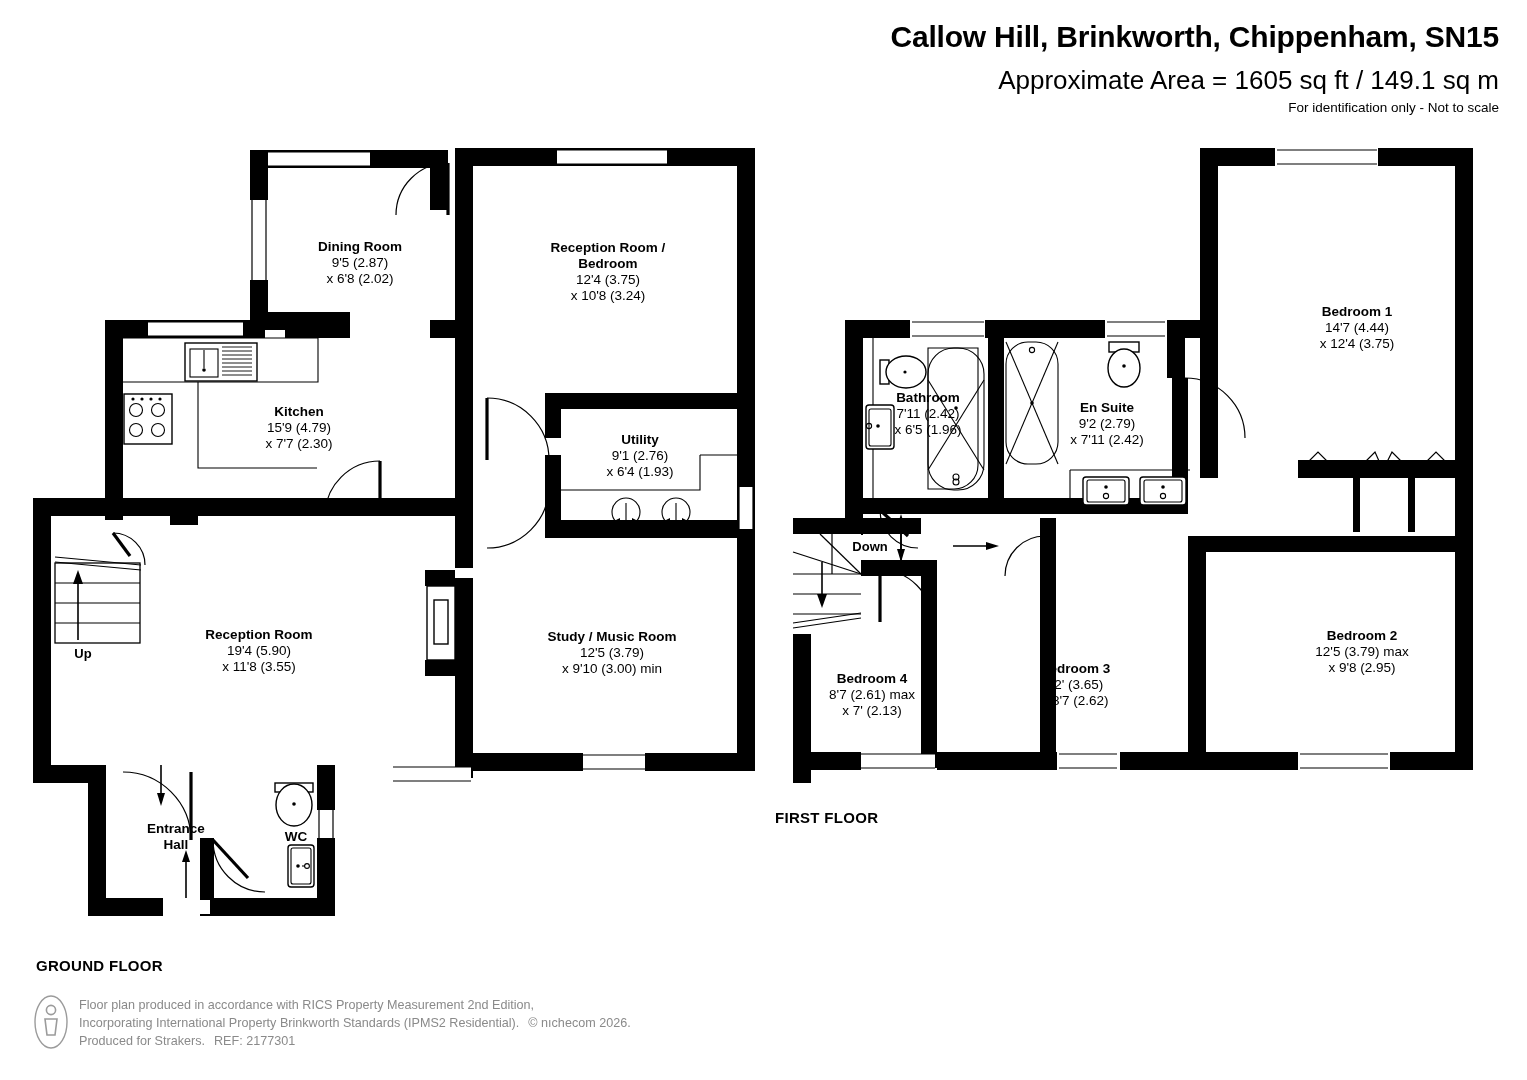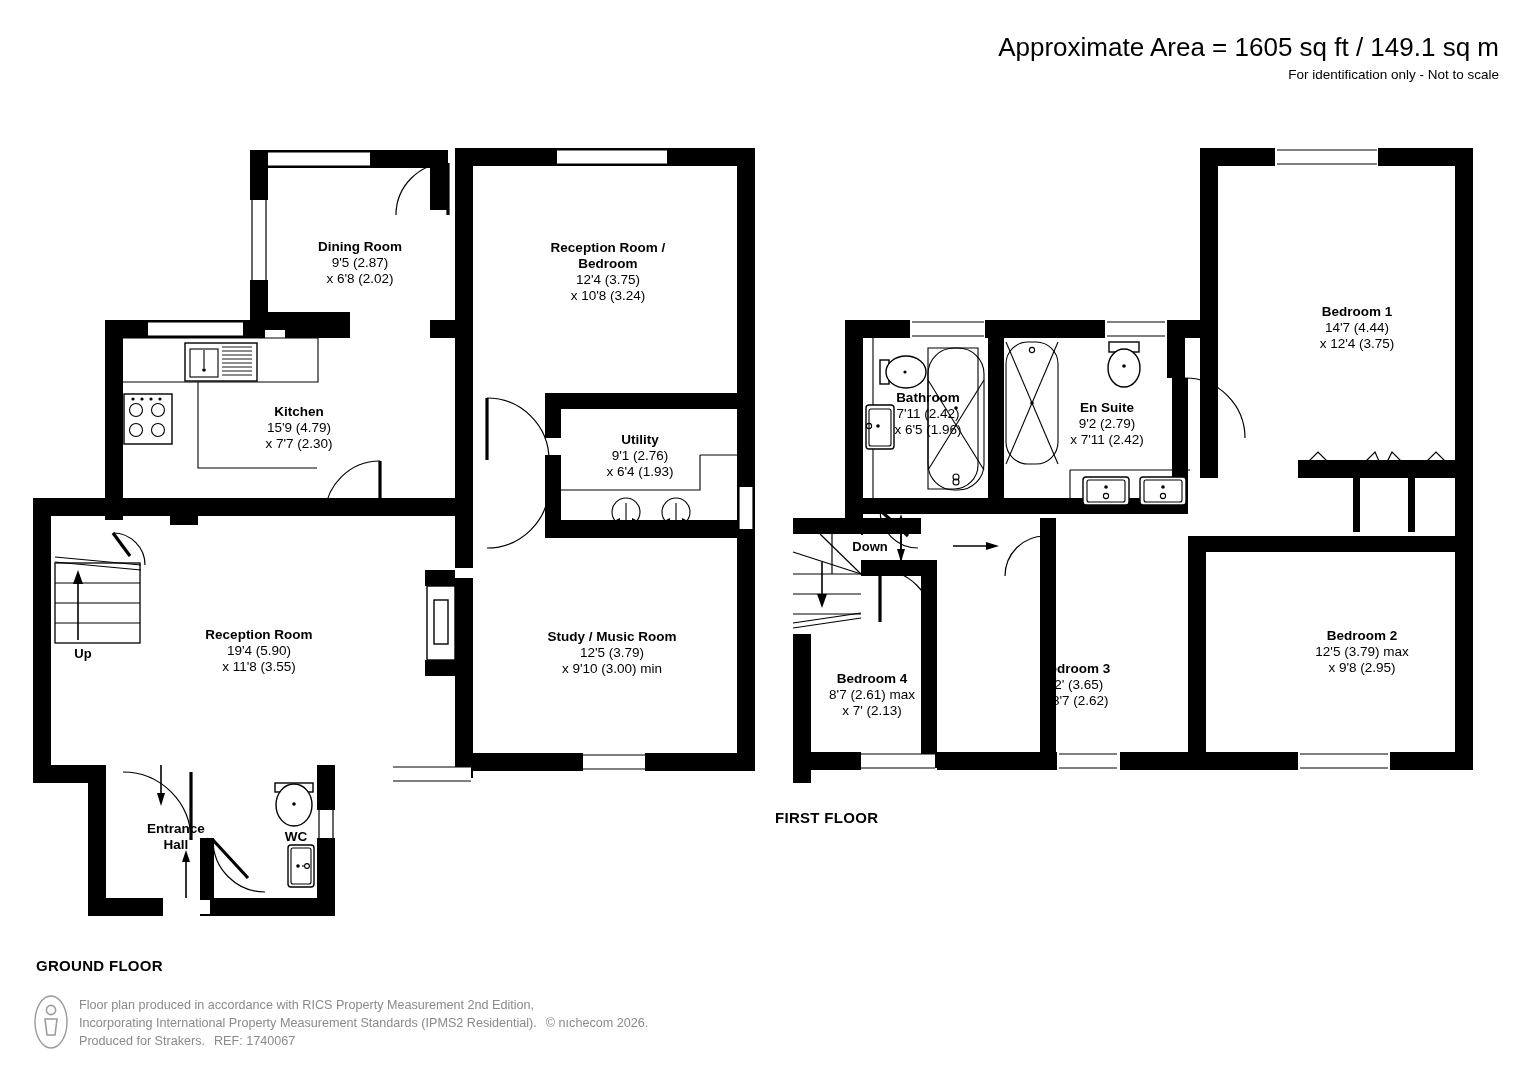--- a/index.html
+++ b/index.html
@@ -118,20 +118,21 @@
     color: #8a8a8a;
     padding-top: 2px;
   }
   #footer-text .ln { white-space: pre; }
   #footer-text .gap { display: inline-block; width: 9px; }
 </style>
 </head>
 <body>
 
 <div id="header">
+  <div id="title">Callow Hill, Brinkworth, Chippenham, SN15</div>
   <div id="area-line">Approximate Area = 1605 sq ft / 149.1 sq m</div>
   <div id="disclaimer">For identification only - Not to scale</div>
 </div>
 
 <div id="plan-wrap">
 <svg id="plan" width="1527" height="1080" viewBox="0 0 1527 1080" xmlns="http://www.w3.org/2000/svg">
 
   <g>
 
     <g class="wall">
@@ -553,16 +554,16 @@
 </div>
 
 <div id="footer">
   <svg id="footer-icon" viewBox="0 0 34 54">
     <ellipse cx="17" cy="27" rx="16" ry="26" fill="none" stroke="#9b9b9b" stroke-width="1.4"></ellipse>
     <circle cx="17" cy="15" r="4.6" fill="none" stroke="#9b9b9b" stroke-width="1.6"></circle>
     <path d="M 11 24 L 23 24 L 21 40 L 13 40 Z" fill="none" stroke="#9b9b9b" stroke-width="1.6"></path>
   </svg>
   <div id="footer-text">
     <div class="ln"><span>Floor plan produced in accordance with RICS Property Measurement 2nd Edition,</span></div>
-    <div class="ln"><span>Incorporating International Property Measurement Standards (IPMS2 Residential).</span><span class="gap"></span><span>© nıchecom 2026.</span></div>
-    <div class="ln"><span>Produced for Strakers.</span><span class="gap"></span><span>REF: 1740067</span></div>
+    <div class="ln"><span>Incorporating International Property Brinkworth Standards (IPMS2 Residential).</span><span class="gap"></span><span>© nıchecom 2026.</span></div>
+    <div class="ln"><span>Produced for Strakers.</span><span class="gap"></span><span>REF: 2177301</span></div>
   </div>
 </div>
 
 </body></html>

